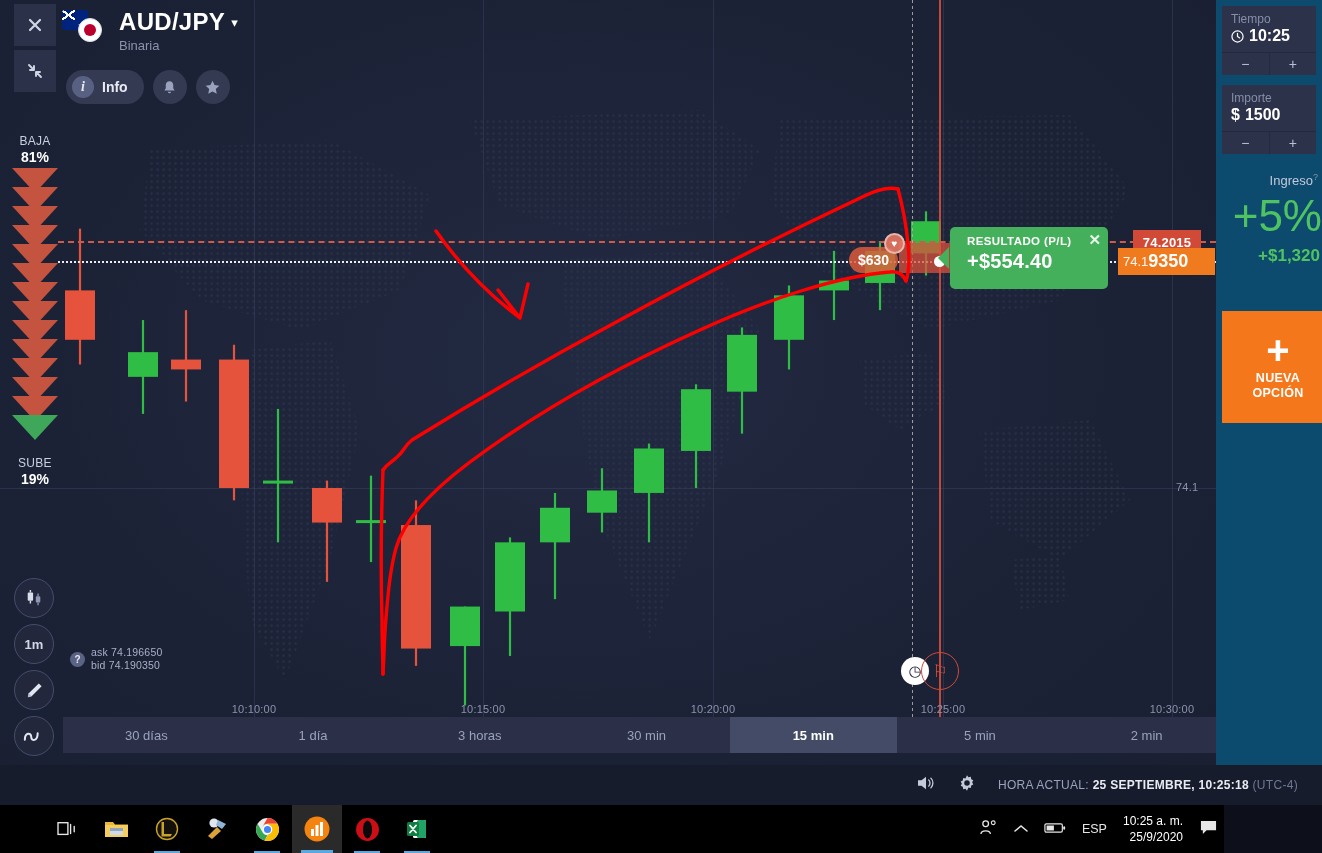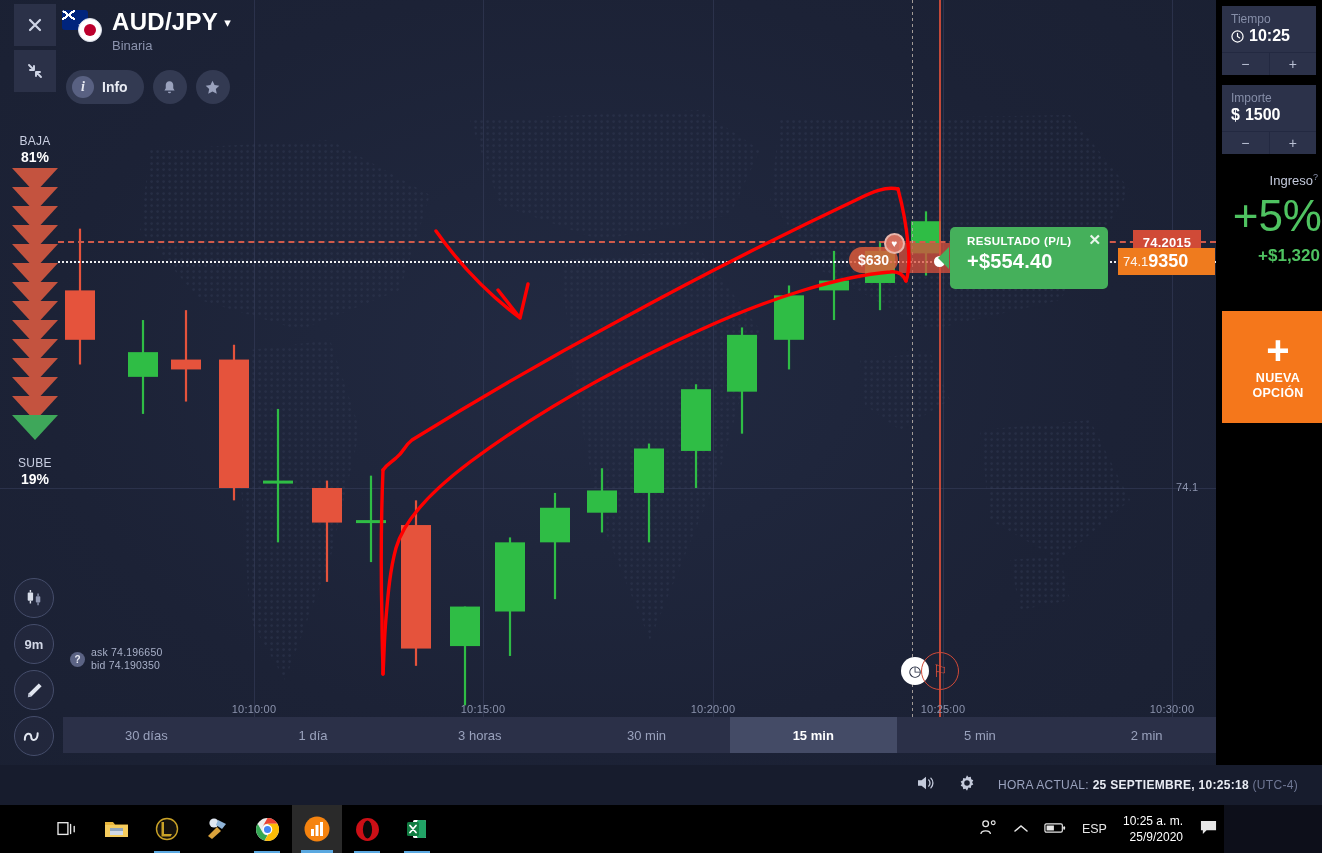--- a/index.html
+++ b/index.html
@@ -208,21 +208,21 @@
   }
   .tf-item {
     flex: 1; display: flex; align-items: center; justify-content: center;
     color: #9aa2bd; font-size: 13px; cursor: pointer;
   }
   .tf-item.active { background: #444b66; color: #ffffff; font-weight: bold; }
 
   
   #trade-panel {
     position: absolute; left: 1216px; top: 0; width: 106px; height: 805px;
-    background: #000000;
+    background: #0c4a6e;
   }
   .field-card { margin: 6px 6px 0; background: #2c324a; }
   .field-label { padding: 6px 9px 0; font-size: 12px; color: #868ea8; }
   .field-value { padding: 1px 9px 7px; font-size: 16px; color: #ffffff; font-weight: bold; display: flex; align-items: center; gap: 5px; }
   .stepper { display: flex; border-top: 1px solid #232941; }
   .stepper > div {
     flex: 1; height: 22px; display: flex; align-items: center; justify-content: center;
     color: #b9c0d4; font-size: 14px; cursor: pointer;
   }
   .stepper > div:first-child { border-right: 1px solid #232941; }
@@ -414,21 +414,21 @@
         </svg>
       </div>
 
       <div id="instrument">
         <div class="flags">
           <div class="flag-au"></div>
           <div class="flag-jp">
               <span></span>
             </div>
         </div>
-        <div style="margin-left:6px">
+        <div style="margin-left:13px">
           <div style="display:flex;align-items:center">
             <span id="pair-name">AUD/JPY</span>
             <span id="pair-caret">▾</span>
           </div>
           <div id="pair-sub">Binaria</div>
         </div>
       </div>
 
       <div id="action-row">
         <div id="info-pill">
@@ -500,21 +500,21 @@
       </div>
 
       <div class="tool-btn" id="tool-candles">
         <svg width="20" height="18" viewBox="0 0 22 20">
           <rect x="4" y="4" width="6" height="9" rx="1" fill="#d8dde9"></rect>
           <path d="M7 1 V4 M7 13 V16" stroke="#d8dde9" stroke-width="1.6"></path>
           <rect x="13" y="8" width="5" height="7" rx="1" fill="#8f97b2"></rect>
           <path d="M15.5 5 V8 M15.5 15 V18" stroke="#8f97b2" stroke-width="1.5"></path>
         </svg>
       </div>
-      <div class="tool-btn" id="tool-tf">9m</div>
+      <div class="tool-btn" id="tool-tf">1m</div>
       <div class="tool-btn" id="tool-draw">
         <svg width="19" height="19" viewBox="0 0 20 20">
           <path d="M14.5 2.5 L17.5 5.5 L7 16 L3 17 L4 13 Z" fill="#e2e6f0"></path>
           <path d="M3 17 L4 13 L7 16 Z" fill="#b5bccd"></path>
         </svg>
       </div>
       <div class="tool-btn" id="tool-ind">
         <svg width="22" height="16" viewBox="0 0 24 16">
           <path d="M2 12 C2 4, 9 4, 9 9 C9 14, 16 14, 16 5" stroke="#e2e6f0" stroke-width="2.2" fill="none" stroke-linecap="round"></path>
         </svg>

